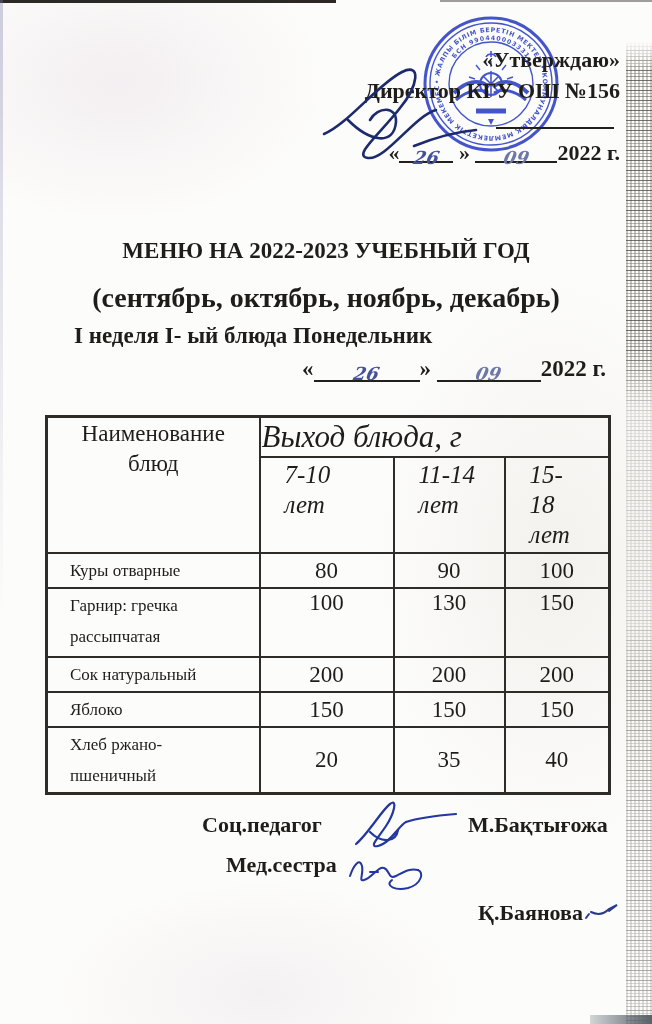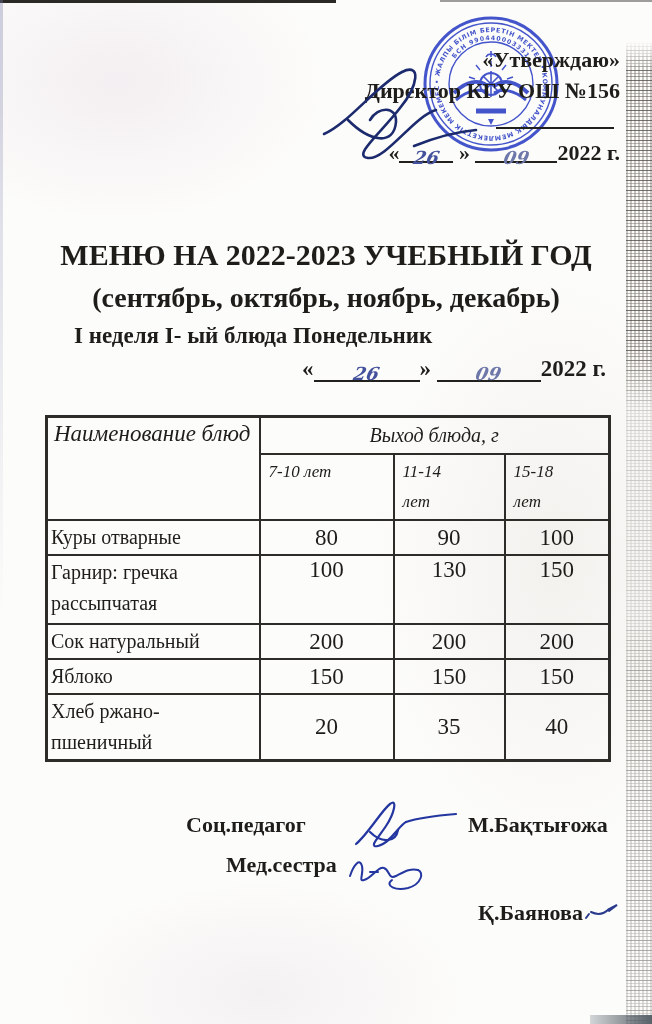--- a/index.html
+++ b/index.html
@@ -36,42 +36,42 @@
   .hand{font-style:italic; color:#44519c; font-weight:bold; font-size:18px; font-family:"DejaVu Serif",serif; transform:skewX(-12deg); display:inline-block;}
   .hand.light{color:#6d77a9;}
   .name-uline{display:inline-block; width:118px; border-bottom:2px solid #21201d; height:18px; margin-right:6px;}
 
   
   .stamp{position:absolute; left:420px; top:13px; width:142px; height:142px; z-index:2; opacity:.88; mix-blend-mode:multiply; filter:blur(.35px);}
   
   .sig-main{position:absolute; left:318px; top:58px; width:165px; height:110px; z-index:4;}
 
   
-  .title-main{position:absolute; top:238px; left:0; width:100%; text-align:center; font-weight:bold; font-size:30px;}
+  .title-main{position:absolute; top:238px; left:0; width:100%; text-align:center; font-weight:bold; font-size:23px;}
   .title-months{position:absolute; top:282px; left:0; width:100%; text-align:center; font-weight:bold; font-size:28px;}
   .title-week{position:absolute; top:323px; left:74px; font-weight:bold; font-size:23px;}
   .title-date{position:absolute; top:356px; left:302px; font-weight:bold; font-size:23px; white-space:nowrap;}
 
   
   table.menu{position:absolute; left:45px; top:415px; border-collapse:collapse; table-layout:fixed; width:563px;}
   table.menu td,table.menu th{border:2px solid #2e2c29; font-weight:normal; overflow:hidden;}
   table.menu{border:3px solid #2e2c29;}
-  th.name-h{vertical-align:top; text-align:left; padding:1px 6px; font-style:italic; font-weight:bold; font-size:23px; line-height:30px;}
-  th.group-h{text-align:center; vertical-align:middle; font-style:italic; font-weight:bold; font-size:20px; height:33px;margin-top:40px;}
-  th.age-h{text-align:left; vertical-align:top; padding:2px 8px; font-style:italic; font-weight:bold; font-size:17px; line-height:30px;}
+  th.name-h{vertical-align:top; text-align:center; padding:1px 6px; font-weight:bold; font-size:23px; line-height:30px;}
+  th.group-h{text-align:left; vertical-align:middle; font-style:italic; font-weight:bold; font-size:31px; height:33px;margin-top:40px;}
+  th.age-h{text-align:left; vertical-align:top; padding:2px 24px; font-style:italic; font-weight:bold; font-size:25px; line-height:30px;}
   th.age-h span{display:inline-block; max-width:66px;}
   tr.r-hdr2{height:57px;}
-  td.dish{ text-align:left; padding:1px 3px; font-size:20px; line-height:31px; vertical-align:middle;}
+  td.dish{ text-align:left; padding:1px 22px; font-size:17px; line-height:31px; vertical-align:middle;}
   td.val{ text-align:center; font-size:23px; vertical-align:middle;}
   tr.r1{height:33px;} tr.r2{height:69px;} tr.r3{height:33px;} tr.r4{height:34px;} tr.r5{height:64px;}
   tr.r2 td.val{vertical-align:top; padding-top:1px;}
 
   
   .foot{position:absolute; top:808px; left:0; width:100%; font-weight:bold; font-size:22px;}
-  .frole1{position:absolute; left:186px; top:4px;}
+  .frole1{position:absolute; left:202px; top:4px;}
   .fname1{position:absolute; left:468px; top:4px;}
   .frole2{position:absolute; left:226px; top:44px;}
   .fname2{position:absolute; left:478px; top:44px;margin-top:48px;}
   .fsig1{position:absolute; left:348px; top:-14px; width:120px; height:62px;}
   .fsig2{position:absolute; left:344px; top:34px; width:110px; height:52px;}
   .scribble{position:absolute; left:583px; top:892px; width:42px; height:30px;}
 </style>
 </head>
 <body>
 

